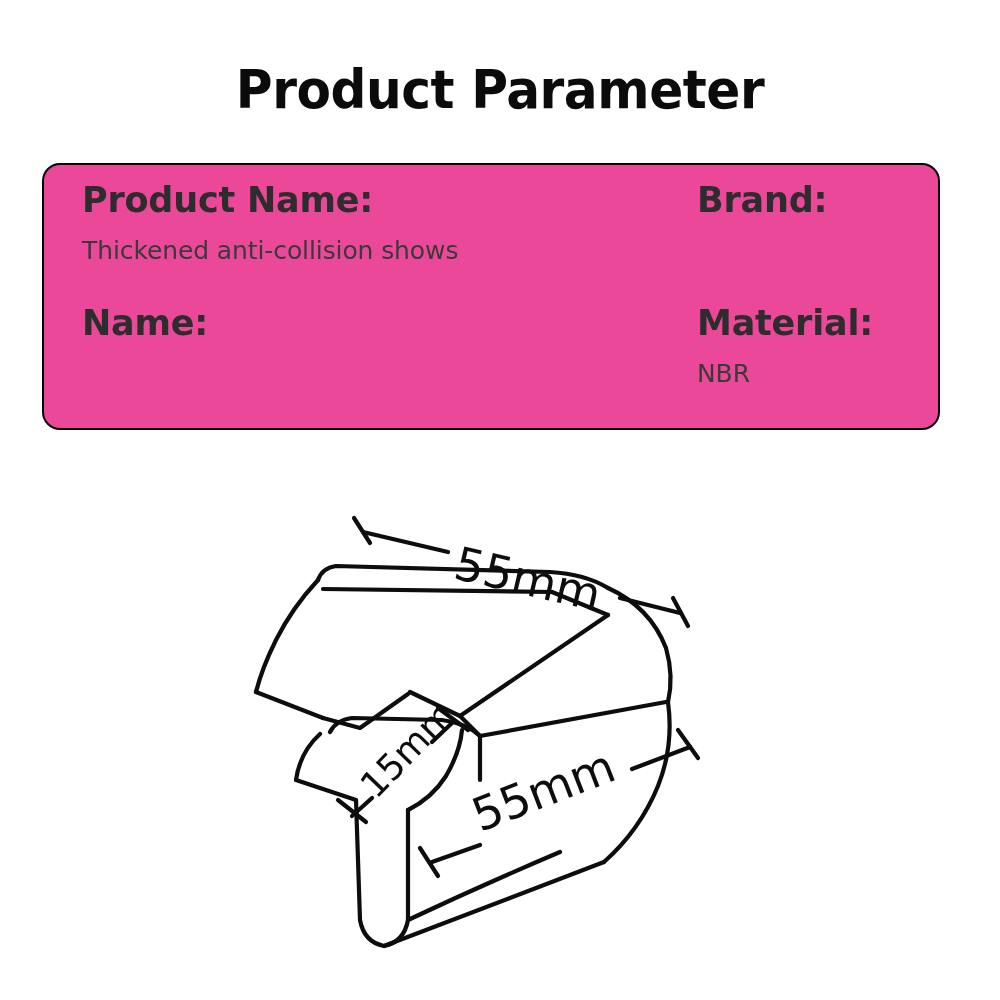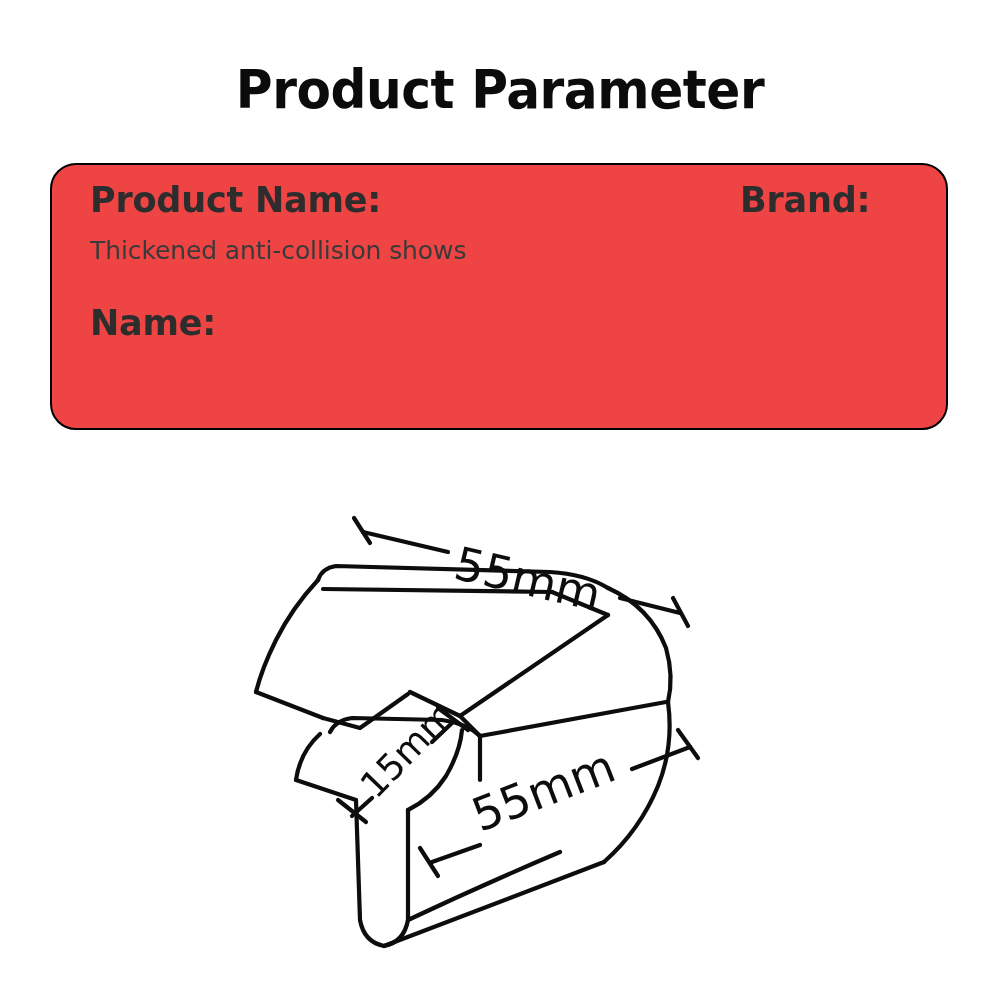--- a/index.html
+++ b/index.html
@@ -29,40 +29,40 @@
     letter-spacing: -0.5px;
     color: #0b0b0b;
     line-height: 1.05;
     transform: scaleX(0.93);
     transform-origin: center top;
   }
 
   
   #spec-card {
     position: absolute;
-    left: 50px;
+    left: 42px;
     top: 163px;
     width: 898px;
     height: 267px;
     box-sizing: border-box;
     border: 2px solid #000000;
-    border-radius: 26px;
-    background: #ef4444;
+    border-radius: 18px;
+    background: #ec4899;
   }
 
   .spec-grid {
     position: absolute;
     inset: 0;
   }
 
   .spec-field {
     position: absolute;
   }
   .spec-field.col-left  { left: 38px; }
-  .spec-field.col-right { left: 653px; margin-left: 35px; }
+  .spec-field.col-right { left: 653px; }
   .spec-field.row-top    { top: 14px; }
   .spec-field.row-bottom { top: 137px; }
 
   .spec-label {
     font-family: "DejaVu Sans", "Liberation Sans", sans-serif;
     font-size: 35px;
     font-weight: 600;
     color: #2d2d2d;
     line-height: 1.25;
     letter-spacing: -0.2px;
@@ -116,20 +116,24 @@
     </div>
 
     <div class="spec-field col-right row-top">
       <div class="spec-label">Brand:</div>
     </div>
 
     <div class="spec-field col-left row-bottom">
       <div class="spec-label">Name:</div>
     </div>
 
+    <div class="spec-field col-right row-bottom">
+      <div class="spec-label">Material:</div>
+      <div class="spec-value">NBR</div>
+    </div>
 
   </div>
 </div>
 
 <div id="product-drawing">
   <svg viewBox="0 0 640 500" xmlns="http://www.w3.org/2000/svg">
     <g fill="none" stroke="#0d0d0d" stroke-width="4.2" stroke-linecap="round" stroke-linejoin="round">
 
       <path d="M 138 100 Q 142 88 156 86 L 370 92 Q 405 94 428 108"></path>
 

